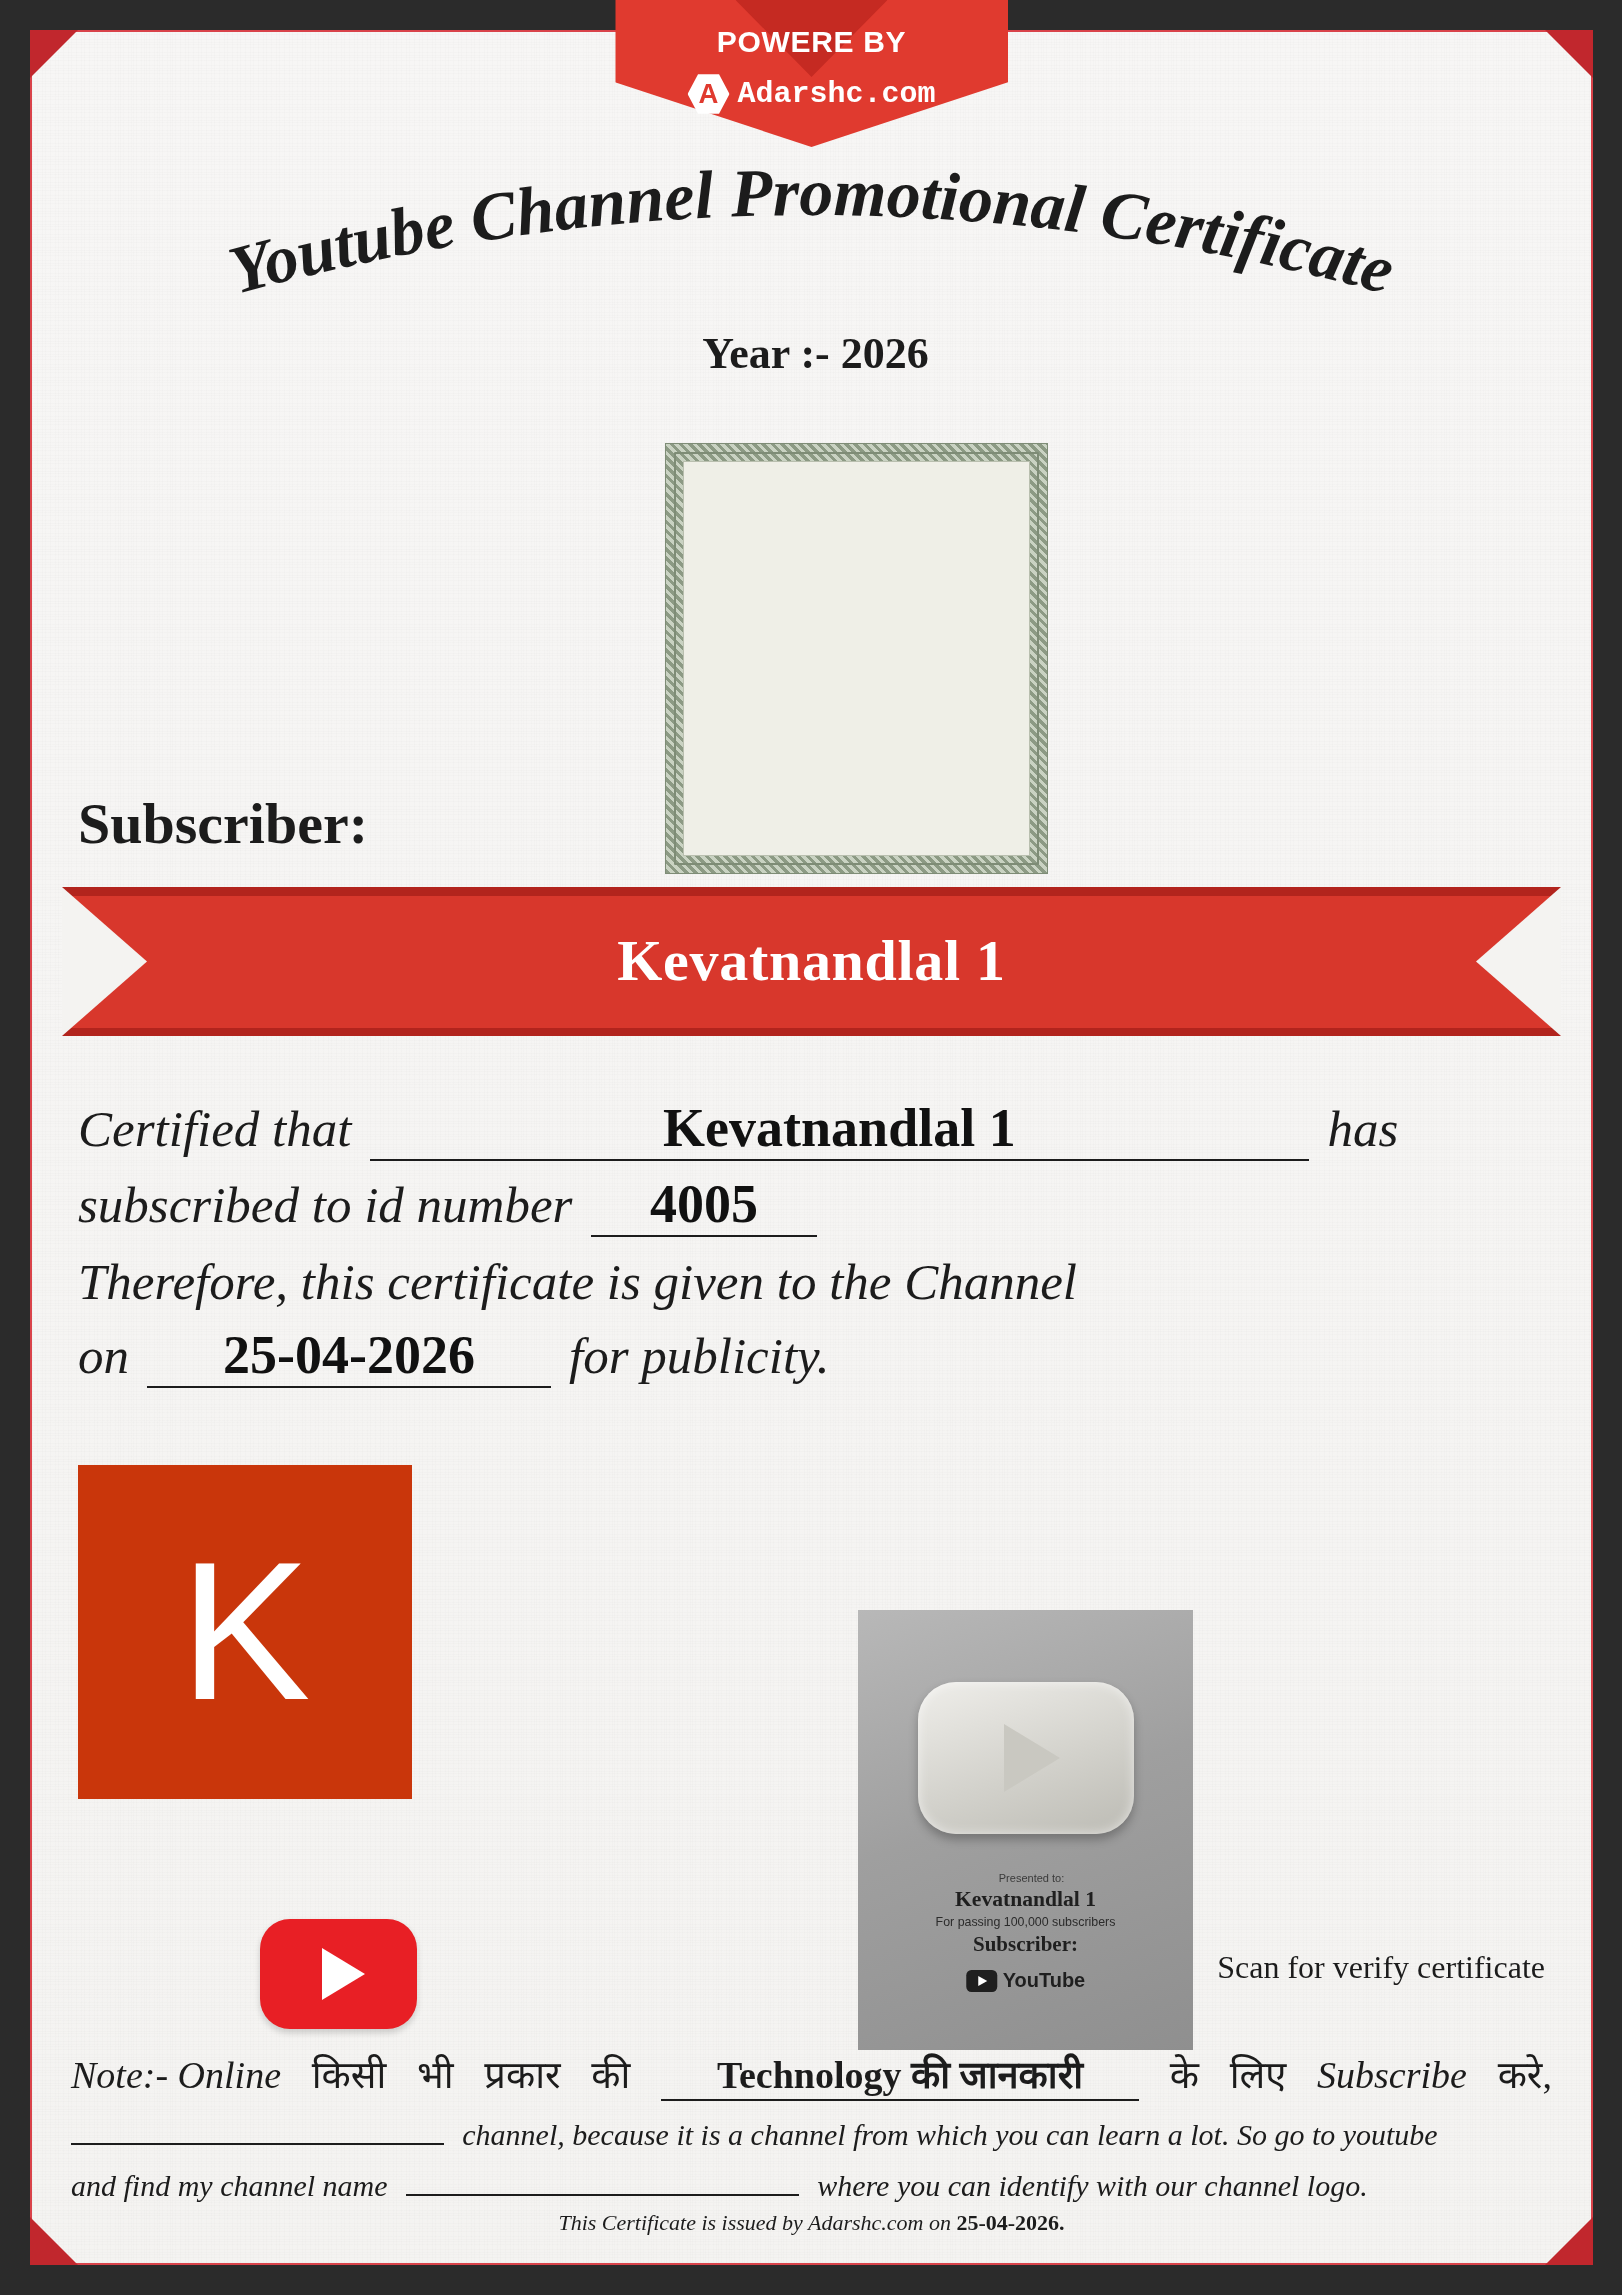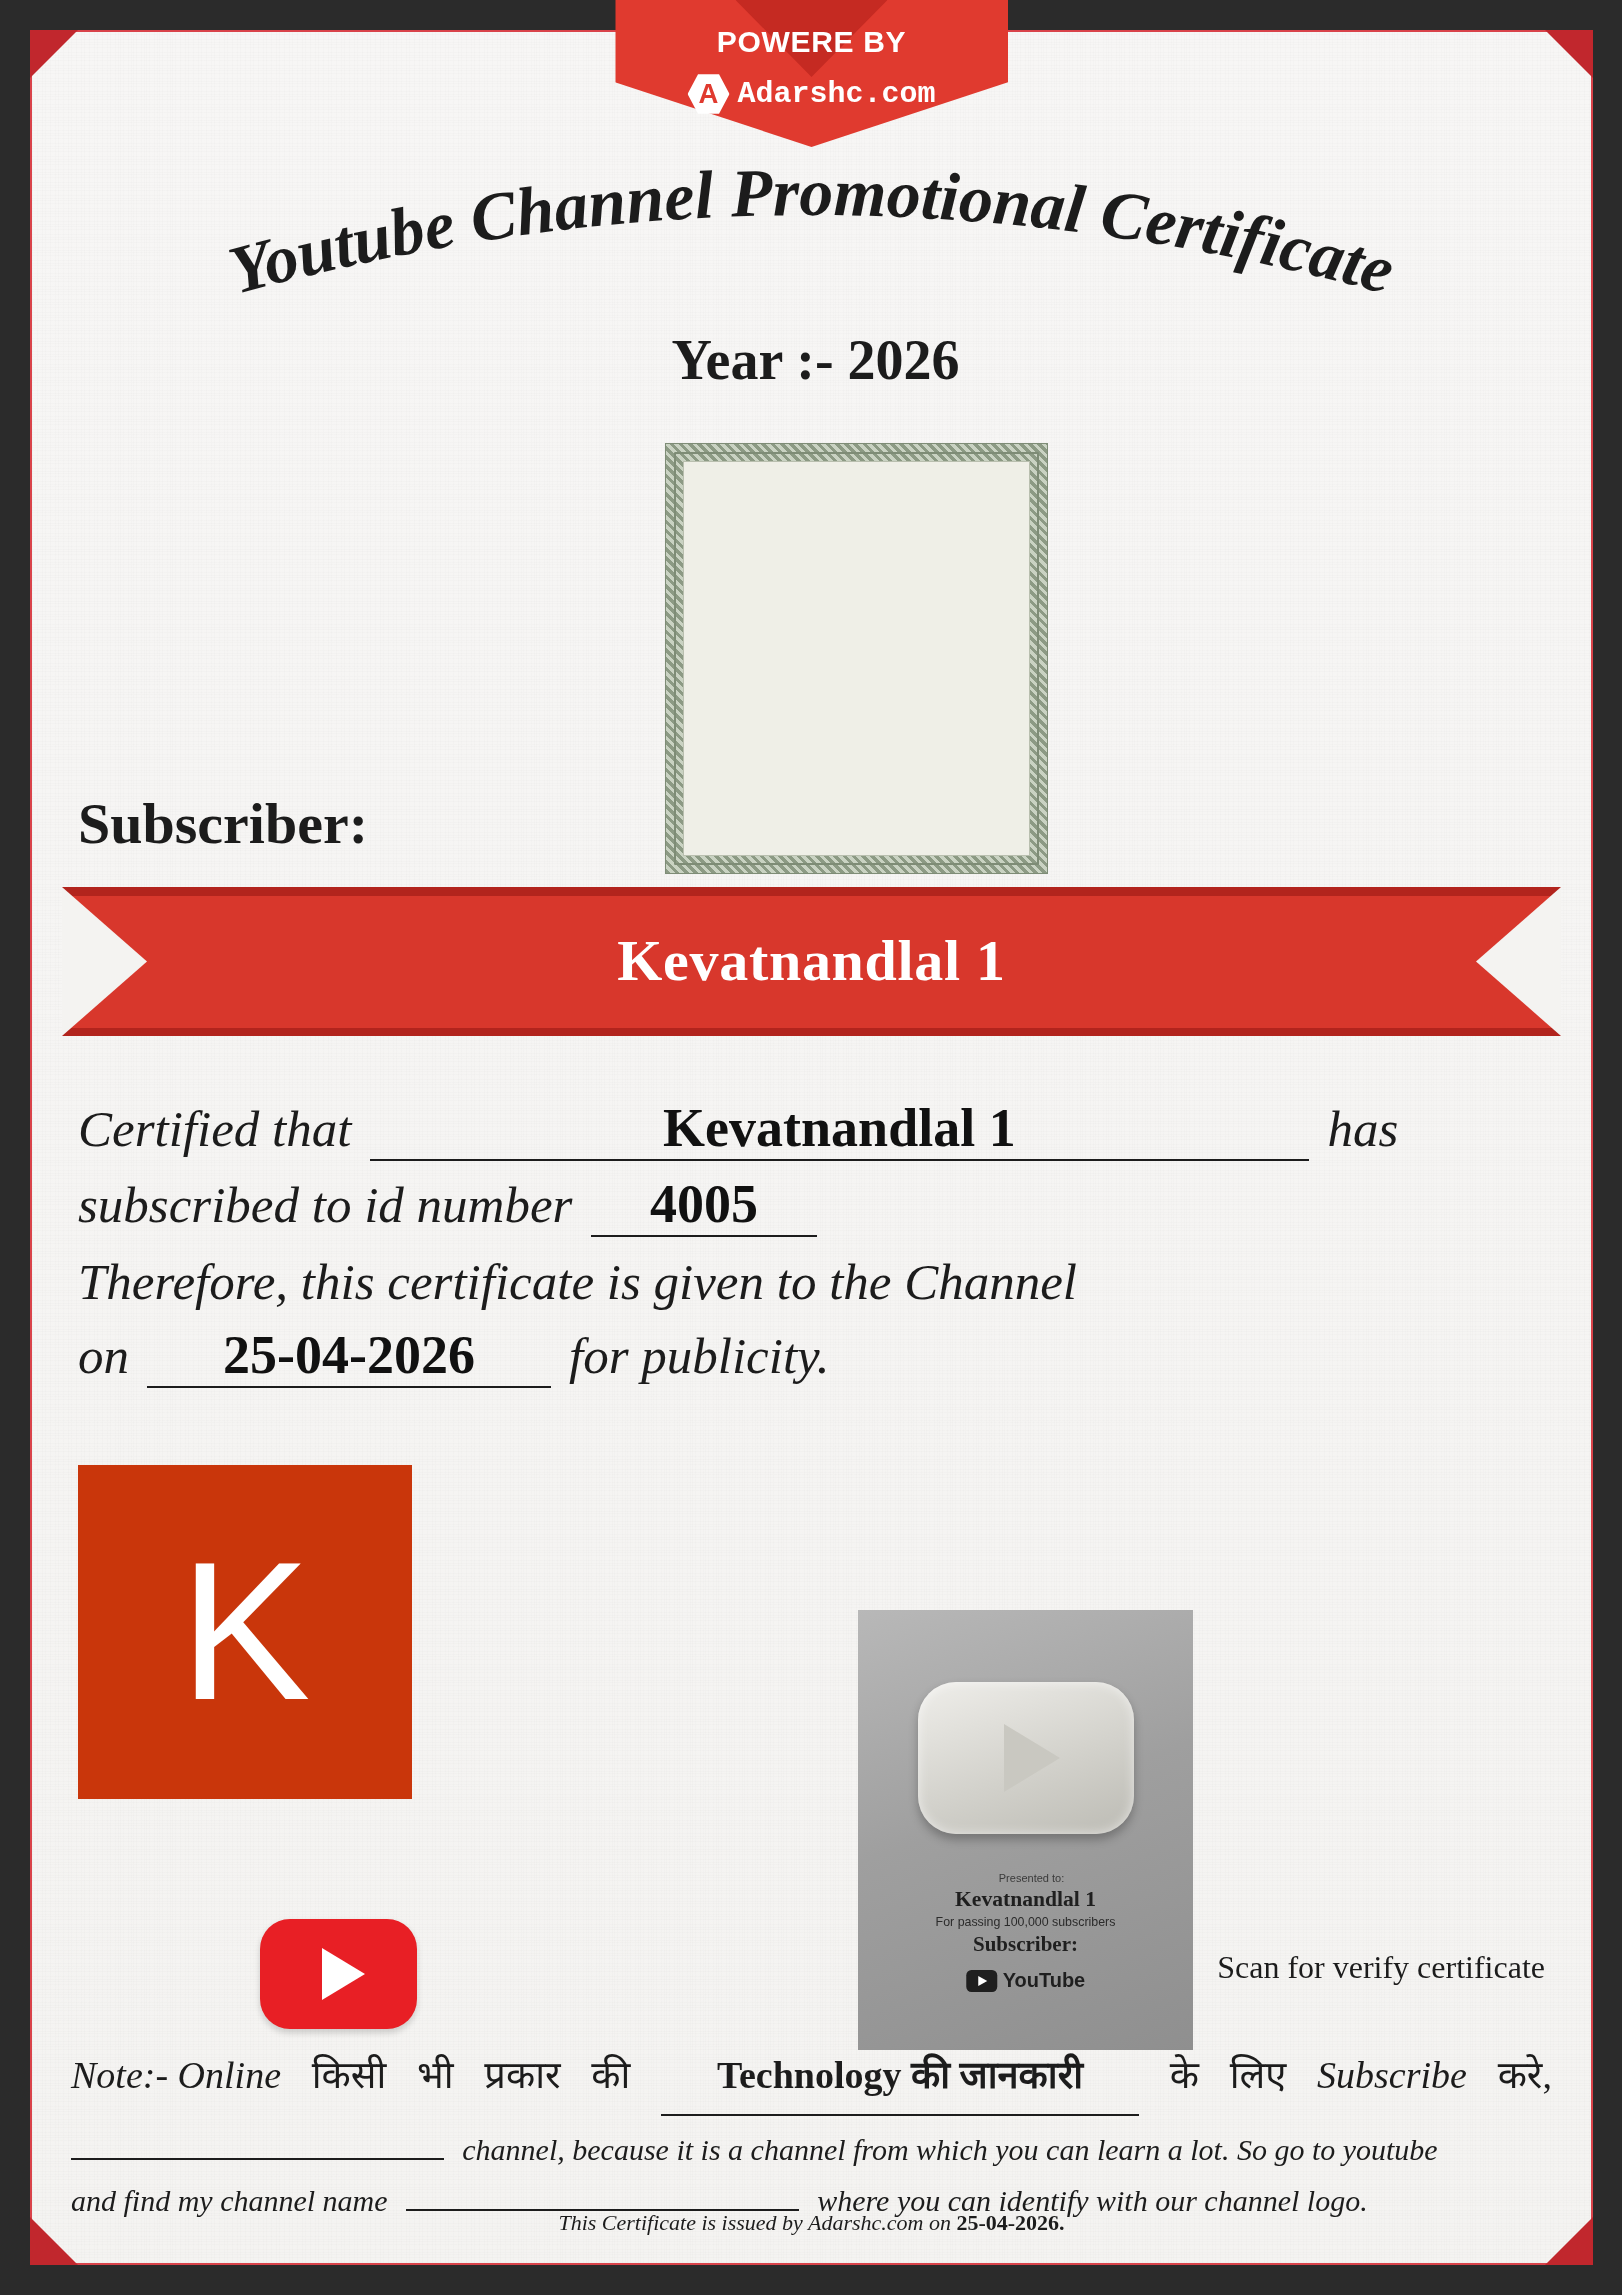--- a/index.html
+++ b/index.html
@@ -130,21 +130,21 @@
     fill: #1c1c1c;
   }
 
   .year-line {
     position: absolute;
     left: 0; right: 0;
     top: 296px;
     text-align: center;
     font-family: "Liberation Serif", serif;
     font-weight: bold;
-    font-size: 56px;
+    font-size: 44px;
     color: #1c1c1c;
     z-index: 5;
     padding-left: 8px;
   }
 
   
   .photo-frame {
     position: absolute;
     left: 633px;
     top: 411px;
@@ -426,21 +426,21 @@
   }
   .note-l1 .devan { font-style: normal; text-align: center; }
   .note-fill {
     display: inline-block;
     border-bottom: 2.6px solid #1c1c1c;
     font-style: normal;
     font-weight: bold;
     text-align: center;
     width: 478px;
     font-size: 38px;
-    padding-bottom: 15px;
+    padding-bottom: 0;
   }
   .note-l2, .note-l3 {
     display: flex;
     align-items: baseline;
     font-family: "Liberation Serif", serif;
     font-style: italic;
     font-size: 30px;
     white-space: nowrap;
     margin-top: 13px;
   }

